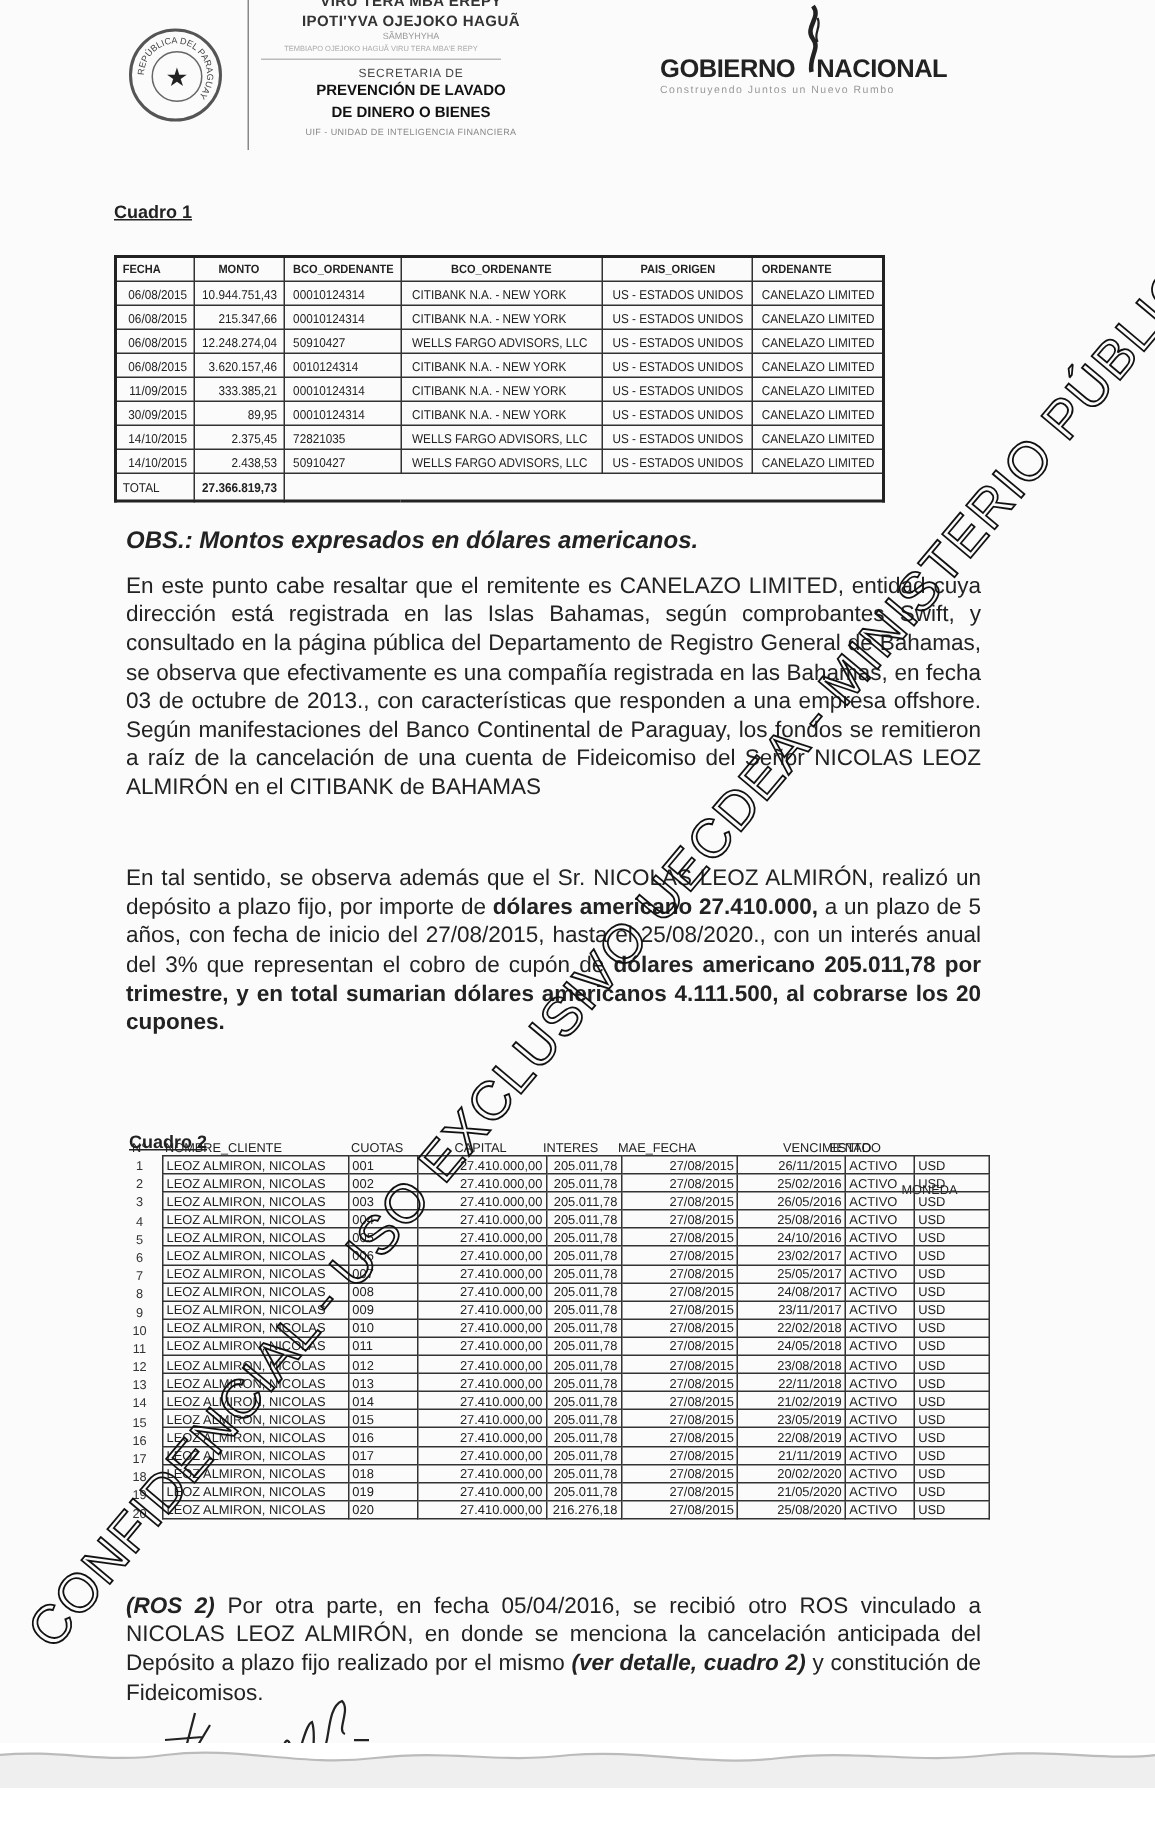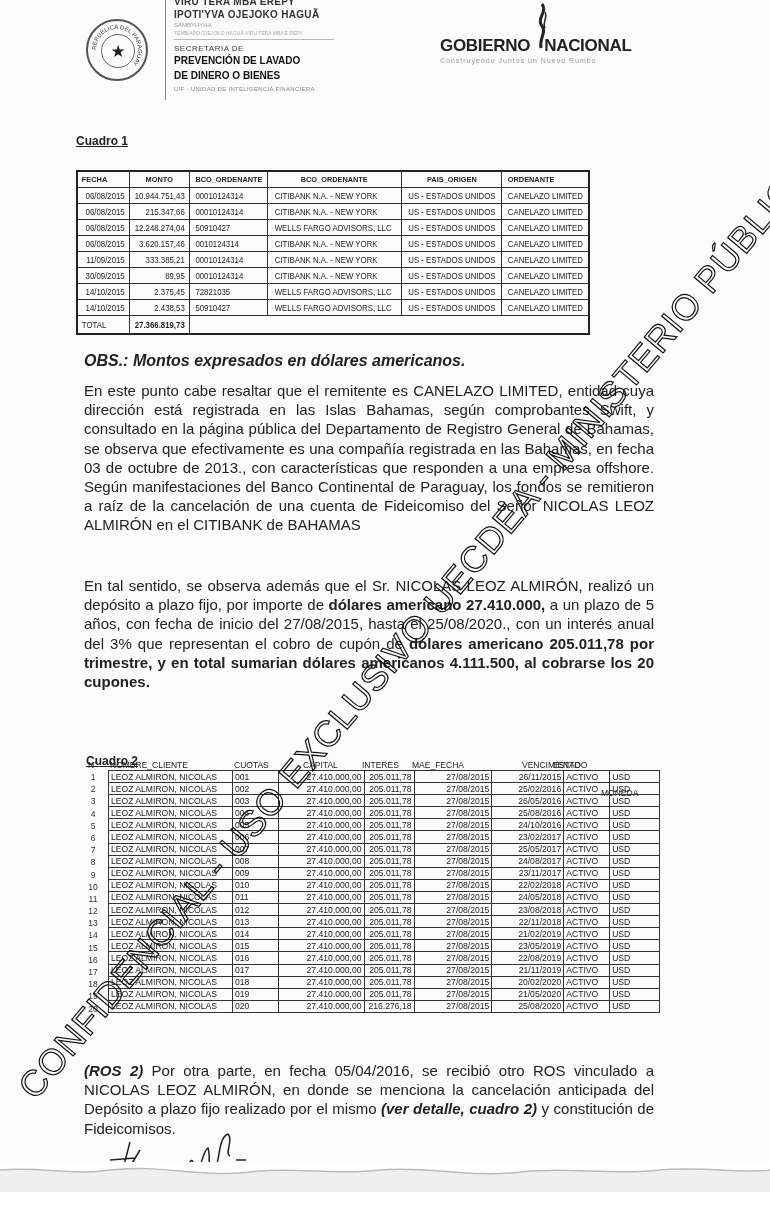--- a/index.html
+++ b/index.html
@@ -6,21 +6,21 @@
   body { width:770px; height:1222px; background:#e9e9e9; position:relative; overflow:hidden; font-family:"Liberation Sans", sans-serif; color:#1a1a1a; }
   .page { position:absolute; left:0; top:0; width:770px; height:1222px; background:#fbfbfb; }
   .torn { position:absolute; left:0; right:0; bottom:0; height:60px; background:#ffffff; }
   .torn svg { position:absolute; left:0; top:0; }
   
   .seal { position:absolute; left:86px; top:19px; width:62px; height:62px; border:2px solid #555; border-radius:50%; box-sizing:border-box; }
   .seal .inner { position:absolute; left:13px; top:13px; width:32px; height:32px; border:1px solid #666; border-radius:50%; }
   .seal .star { position:absolute; left:0; right:0; top:6px; text-align:center; font-size:17px; color:#222; }
   .seal-ring { position:absolute; left:0; top:0; width:58px; height:58px; }
   .hdr-divider { position:absolute; left:165px; top:0; width:1px; height:100px; background:#888; }
-  .hdr-block { position:absolute; left:174px; top:0; width:200px; }
+  .hdr-block { position:absolute; left:174px; top:0; width:200px;text-align:center; }
   .hdr-l1 { font-size:10px; font-weight:bold; color:#333; letter-spacing:0.3px; margin-top:-4px; }
   .hdr-l2 { font-size:10px; font-weight:bold; color:#333; letter-spacing:0.3px; margin-top:2px; }
   .hdr-l3 { font-size:6px; color:#999; margin-top:2px; }
   .hdr-l4 { font-size:5px; color:#aaa; margin-top:2px; padding-bottom:3px; border-bottom:1px solid #bbb; width:160px; }
   .hdr-l5 { font-size:8px; color:#444; margin-top:4px; letter-spacing:0.5px; }
   .hdr-l6 { font-size:10px; font-weight:bold; color:#111; line-height:14px; margin-top:1px; }
   .hdr-l7 { font-size:6px; color:#888; margin-top:3px; letter-spacing:0.3px; }
   .gob { position:absolute; left:440px; top:36px; width:200px; }
   .gob-title { font-size:17px; font-weight:bold; color:#222; letter-spacing:-0.3px; }
   .gob-sub { font-size:7px; color:#999; letter-spacing:1px; margin-top:1px; }

